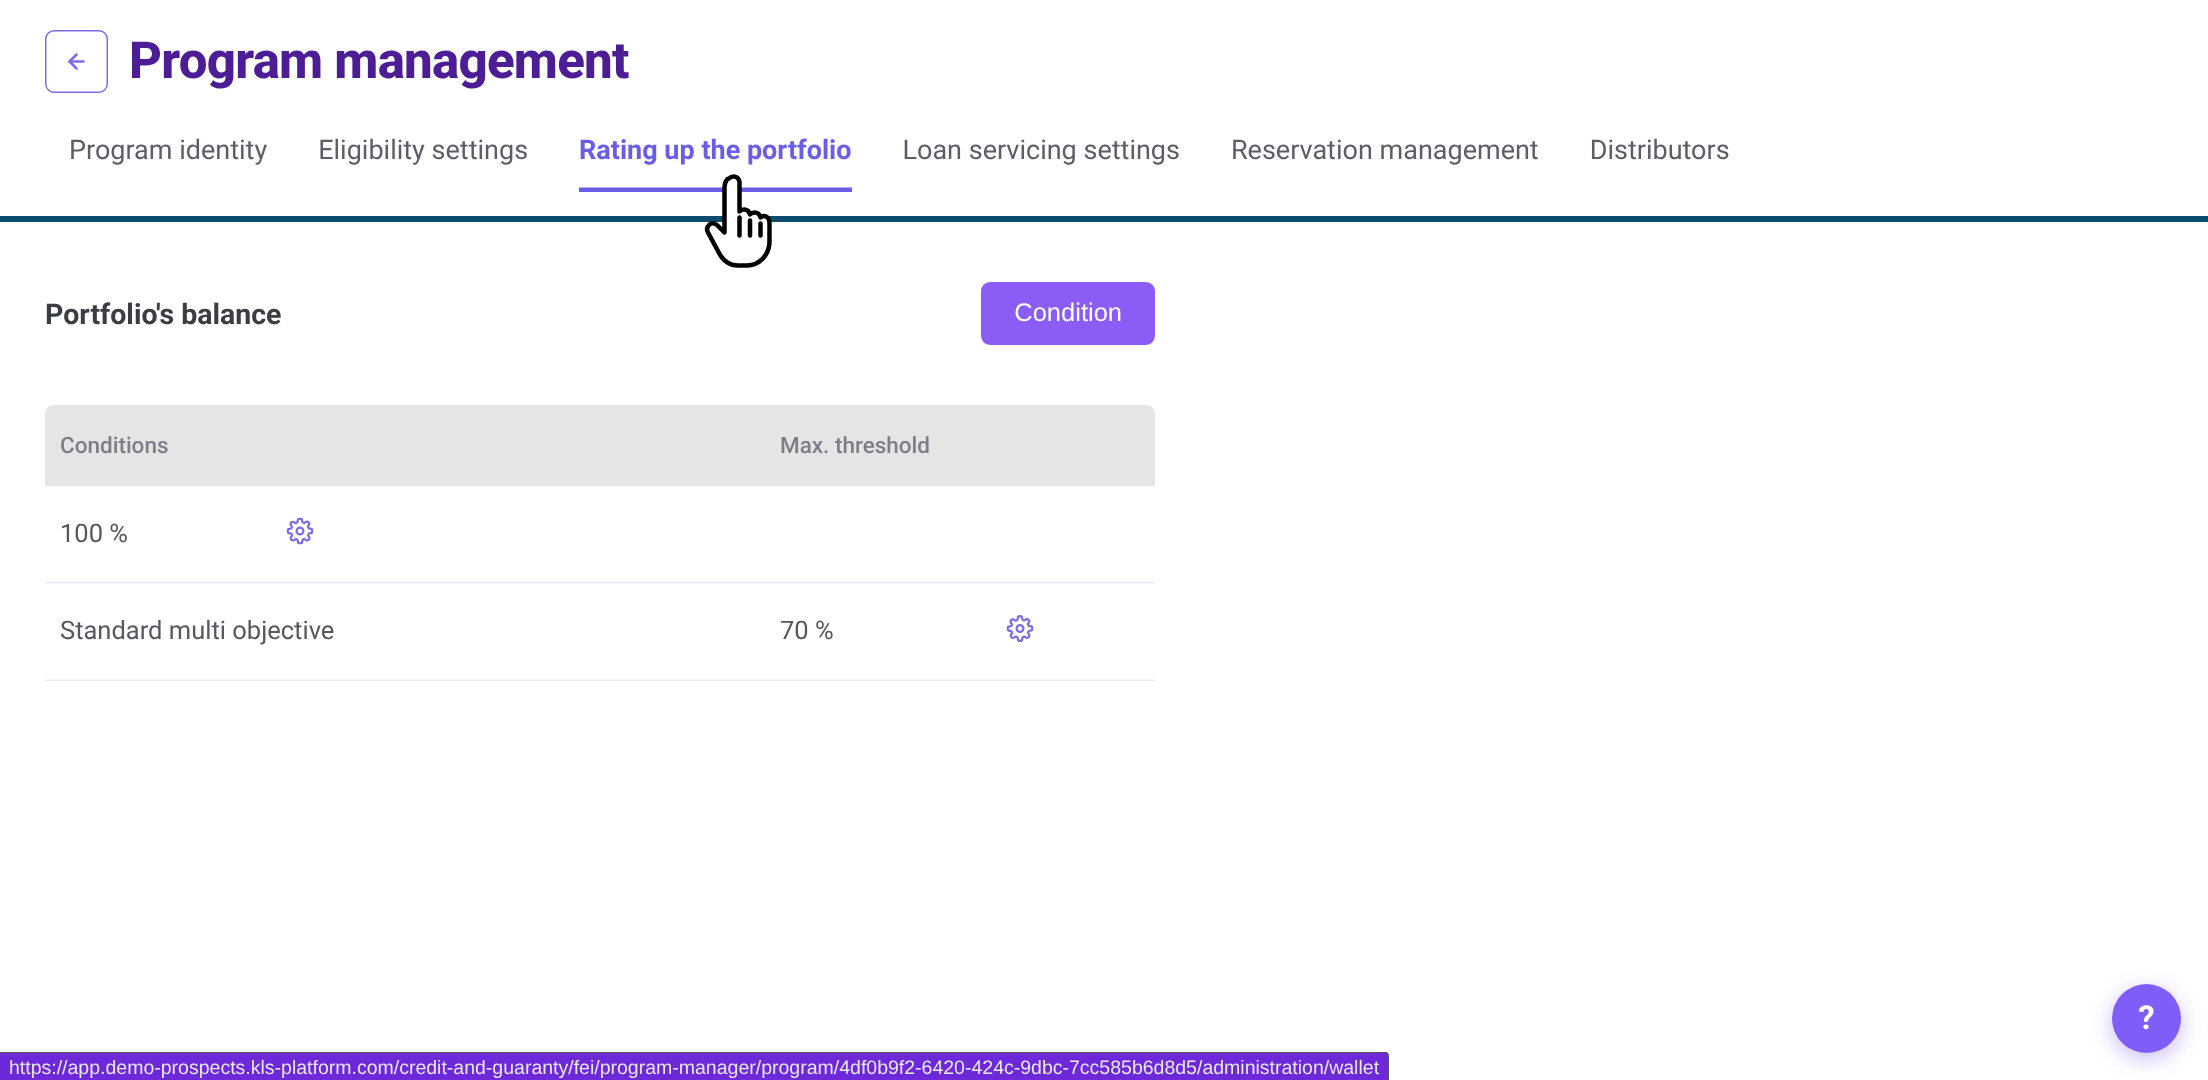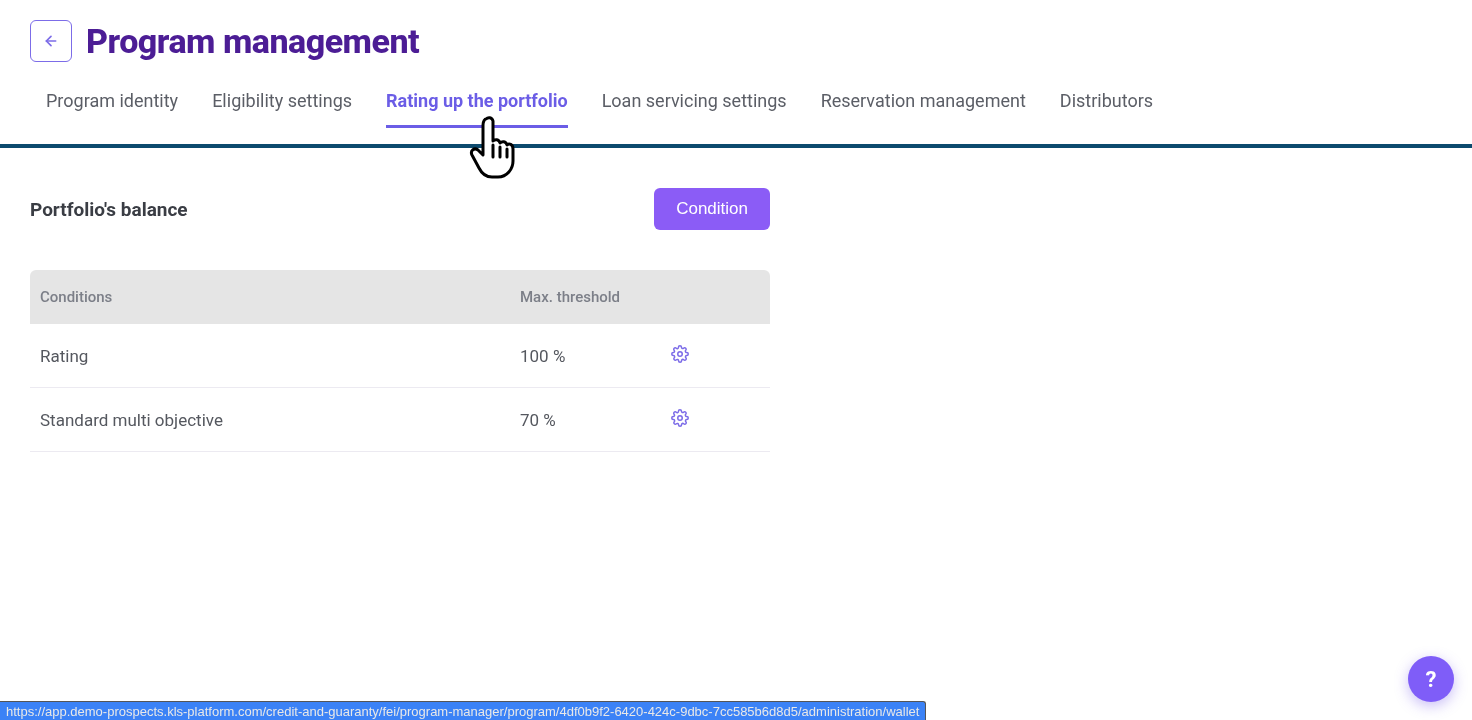--- a/index.html
+++ b/index.html
@@ -133,21 +133,21 @@
     display: flex;
     align-items: center;
     justify-content: center;
     box-shadow: 0 4px 14px rgba(100,70,230,0.35);
     cursor: pointer;
   }
   .status-bar {
     position: absolute;
     left: 0;
     bottom: 0;
-    background: #3b82f6;
+    background: #6d28d9;
     color: #e8e8e8;
     font-size: 13px;
     padding: 2px 6px 0 6px;
     line-height: 16px;
     font-family: Arial, sans-serif;
     border: 1px solid #555;
     border-left: none;
     border-bottom: none;
     border-radius: 0 3px 0 0;
     white-space: nowrap;
@@ -184,21 +184,20 @@
   </div>
 
   <div class="table">
     <div class="thead">
       <div class="col-cond">Conditions</div>
       <div class="col-thresh">Max. threshold</div>
       <div class="col-action"></div>
     </div>
 
     <div class="trow">
-      <div class="col-cond">Rating</div>
       <div class="col-thresh">100 %</div>
       <div class="col-action">
         <span class="gear">
           <svg width="18" height="18" viewBox="0 0 24 24" fill="none" stroke="#7c6ce8" stroke-width="2" stroke-linecap="round" stroke-linejoin="round">
               <circle cx="12" cy="12" r="3"></circle>
               <path d="M19.4 15a1.65 1.65 0 0 0 .33 1.82l.06.06a2 2 0 1 1-2.83 2.83l-.06-.06a1.65 1.65 0 0 0-1.82-.33 1.65 1.65 0 0 0-1 1.51V21a2 2 0 0 1-4 0v-.09a1.65 1.65 0 0 0-1-1.51 1.65 1.65 0 0 0-1.82.33l-.06.06a2 2 0 1 1-2.83-2.83l.06-.06a1.65 1.65 0 0 0 .33-1.82 1.65 1.65 0 0 0-1.51-1H3a2 2 0 0 1 0-4h.09a1.65 1.65 0 0 0 1.51-1 1.65 1.65 0 0 0-.33-1.82l-.06-.06a2 2 0 1 1 2.83-2.83l.06.06a1.65 1.65 0 0 0 1.82.33h0a1.65 1.65 0 0 0 1-1.51V3a2 2 0 0 1 4 0v.09a1.65 1.65 0 0 0 1 1.51h0a1.65 1.65 0 0 0 1.82-.33l.06-.06a2 2 0 1 1 2.83 2.83l-.06.06a1.65 1.65 0 0 0-.33 1.82v0a1.65 1.65 0 0 0 1.51 1H21a2 2 0 0 1 0 4h-.09a1.65 1.65 0 0 0-1.51 1z"></path>
             </svg>
         </span>
       </div>
     </div>

